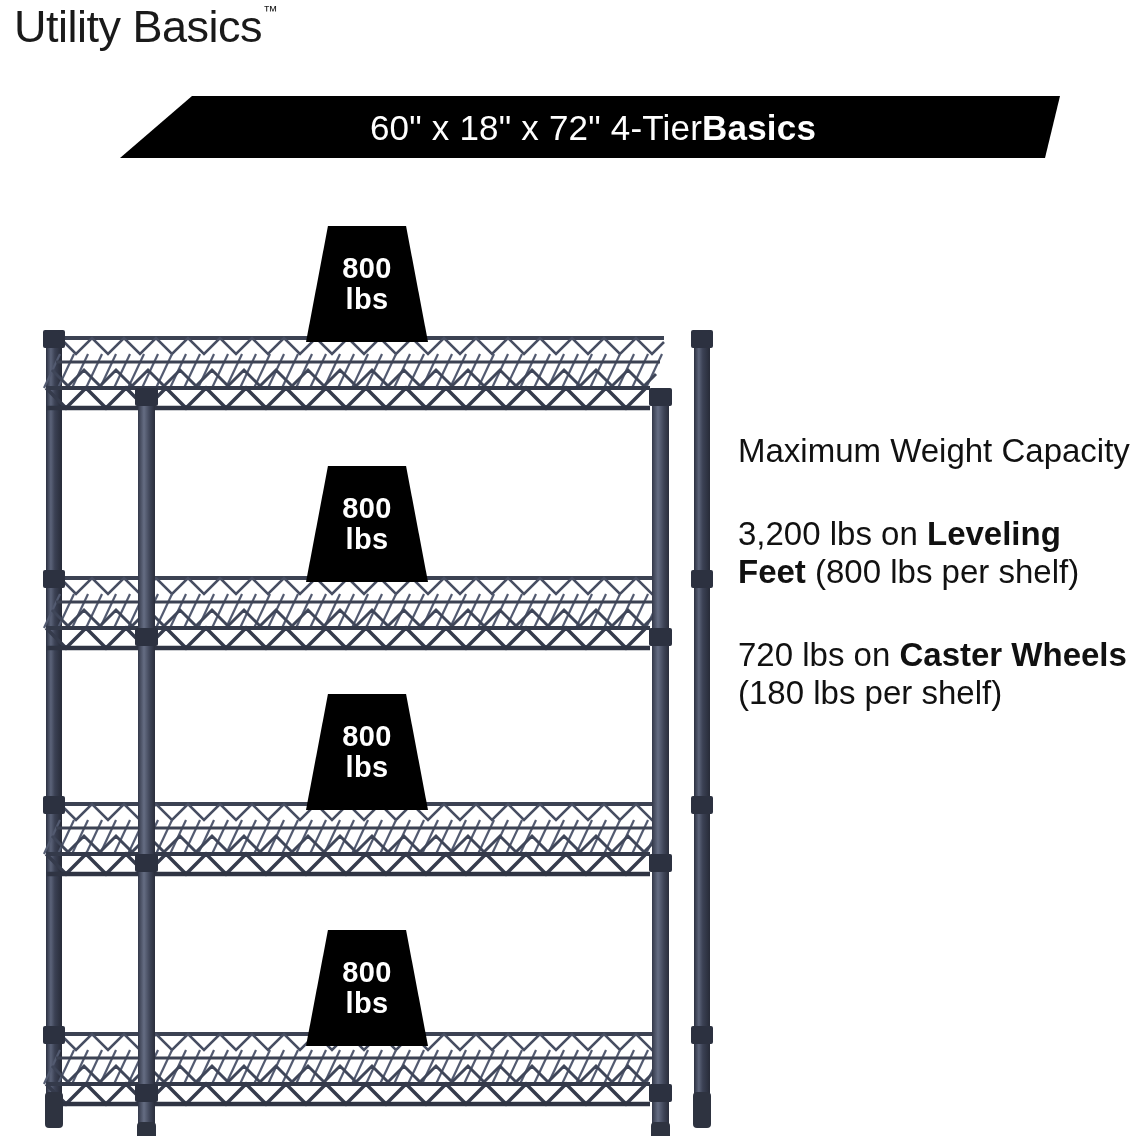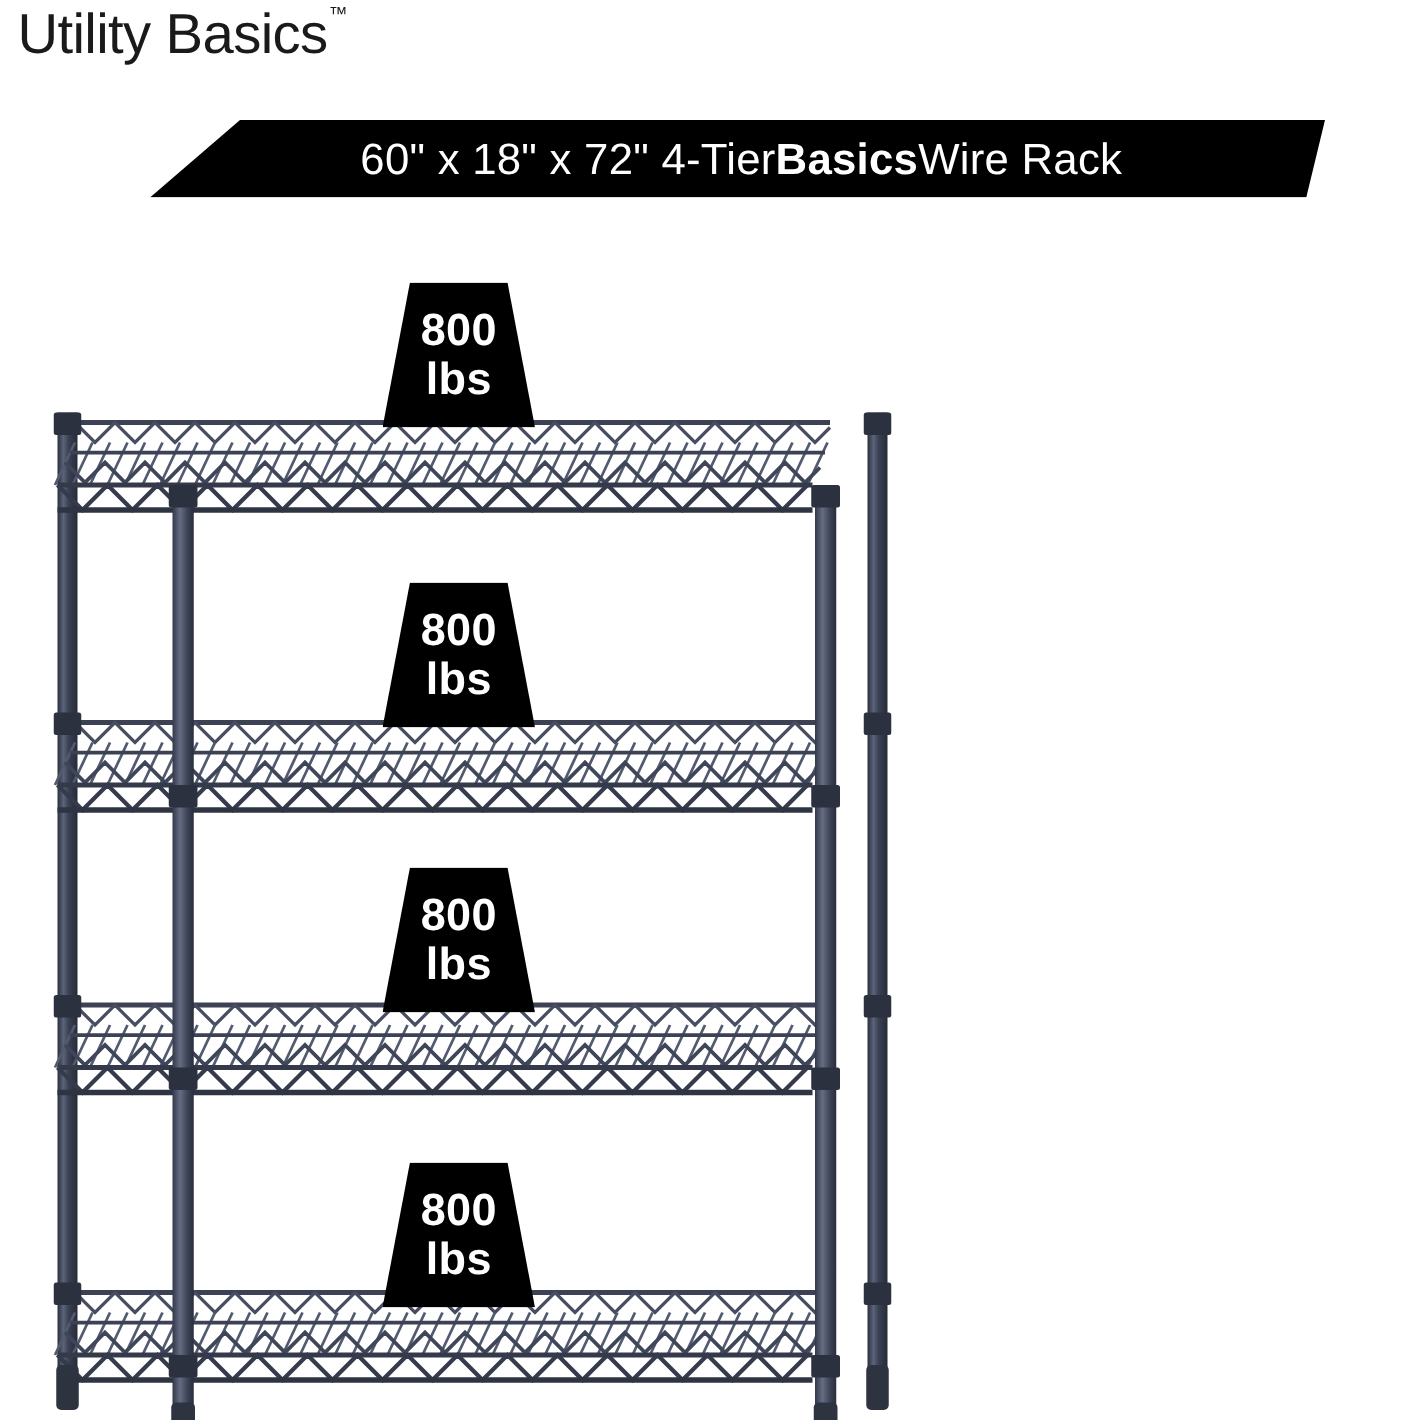--- a/index.html
+++ b/index.html
@@ -64,38 +64,37 @@
   
   .badge{position:absolute;}
   .badge .plate{
     position:absolute;inset:0;background:#000000;
     clip-path:polygon(18% 0, 82% 0, 100% 100%, 0 100%);
   }
   .badge .txt{
     position:absolute;inset:0;
     display:flex;flex-direction:column;align-items:center;justify-content:center;
     color:#ffffff;font-weight:700;line-height:1.08;
-    font-size:36px;letter-spacing:0.3px;
+    font-size:29px;letter-spacing:0.3px;
   }
 </style>
 </head>
 <body>
 
 <div class="stage">
 
   <div class="brand">
     <span>Utility Basics</span><span class="tm">™</span>
   </div>
 
   <div class="banner-wrap">
     <div class="banner-shape"></div>
     <div class="banner-text">
       <span>60" x 18" x 72" 4-Tier </span>
         <b>Basics</b>
-        <span> Wire Rack</span>
     </div>
   </div>
 
   <div class="rack">
     <svg width="740" height="836" viewBox="0 0 740 836" xmlns="http://www.w3.org/2000/svg">
       <defs>
         <linearGradient id="postg" x1="0" y1="0" x2="1" y2="0">
           <stop offset="0%" stop-color="#2b3040"></stop>
           <stop offset="30%" stop-color="#5b6379"></stop>
           <stop offset="55%" stop-color="#3b4154"></stop>
@@ -248,14 +247,23 @@
   </div>
 
   <div class="badge" style="left:306px;top:930px;width:122px;height:116px;">
     <div class="plate"></div>
     <div class="txt">
       <span>800</span>
       <span>lbs</span>
     </div>
   </div>
 
+  <div class="copy">
+    <h2>Maximum Weight Capacity</h2>
+    <p>
+      <span>3,200 lbs on </span><b>Leveling Feet</b><span> (800 lbs per shelf)</span>
+    </p>
+    <p>
+      <span>720 lbs on </span><b>Caster Wheels</b><span> (180 lbs per shelf)</span>
+    </p>
+  </div>
 
 </div>
 
 </body></html>

